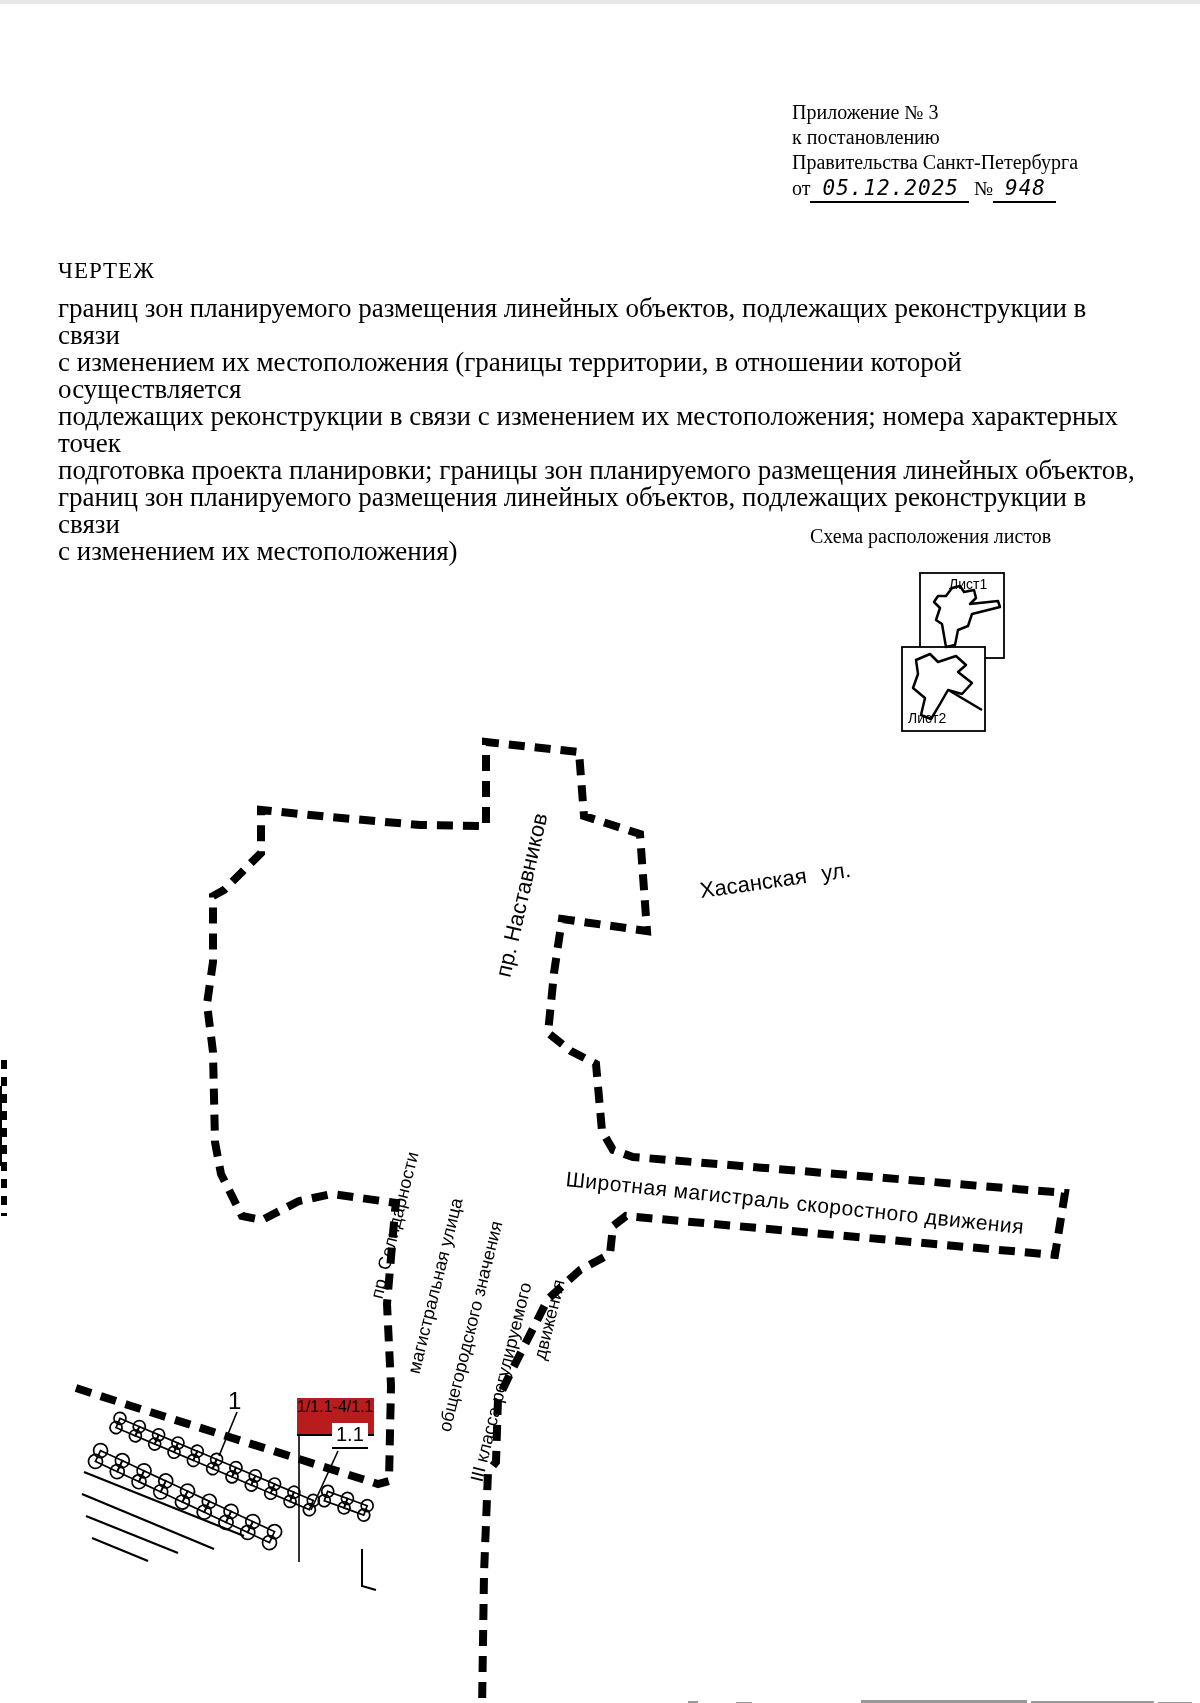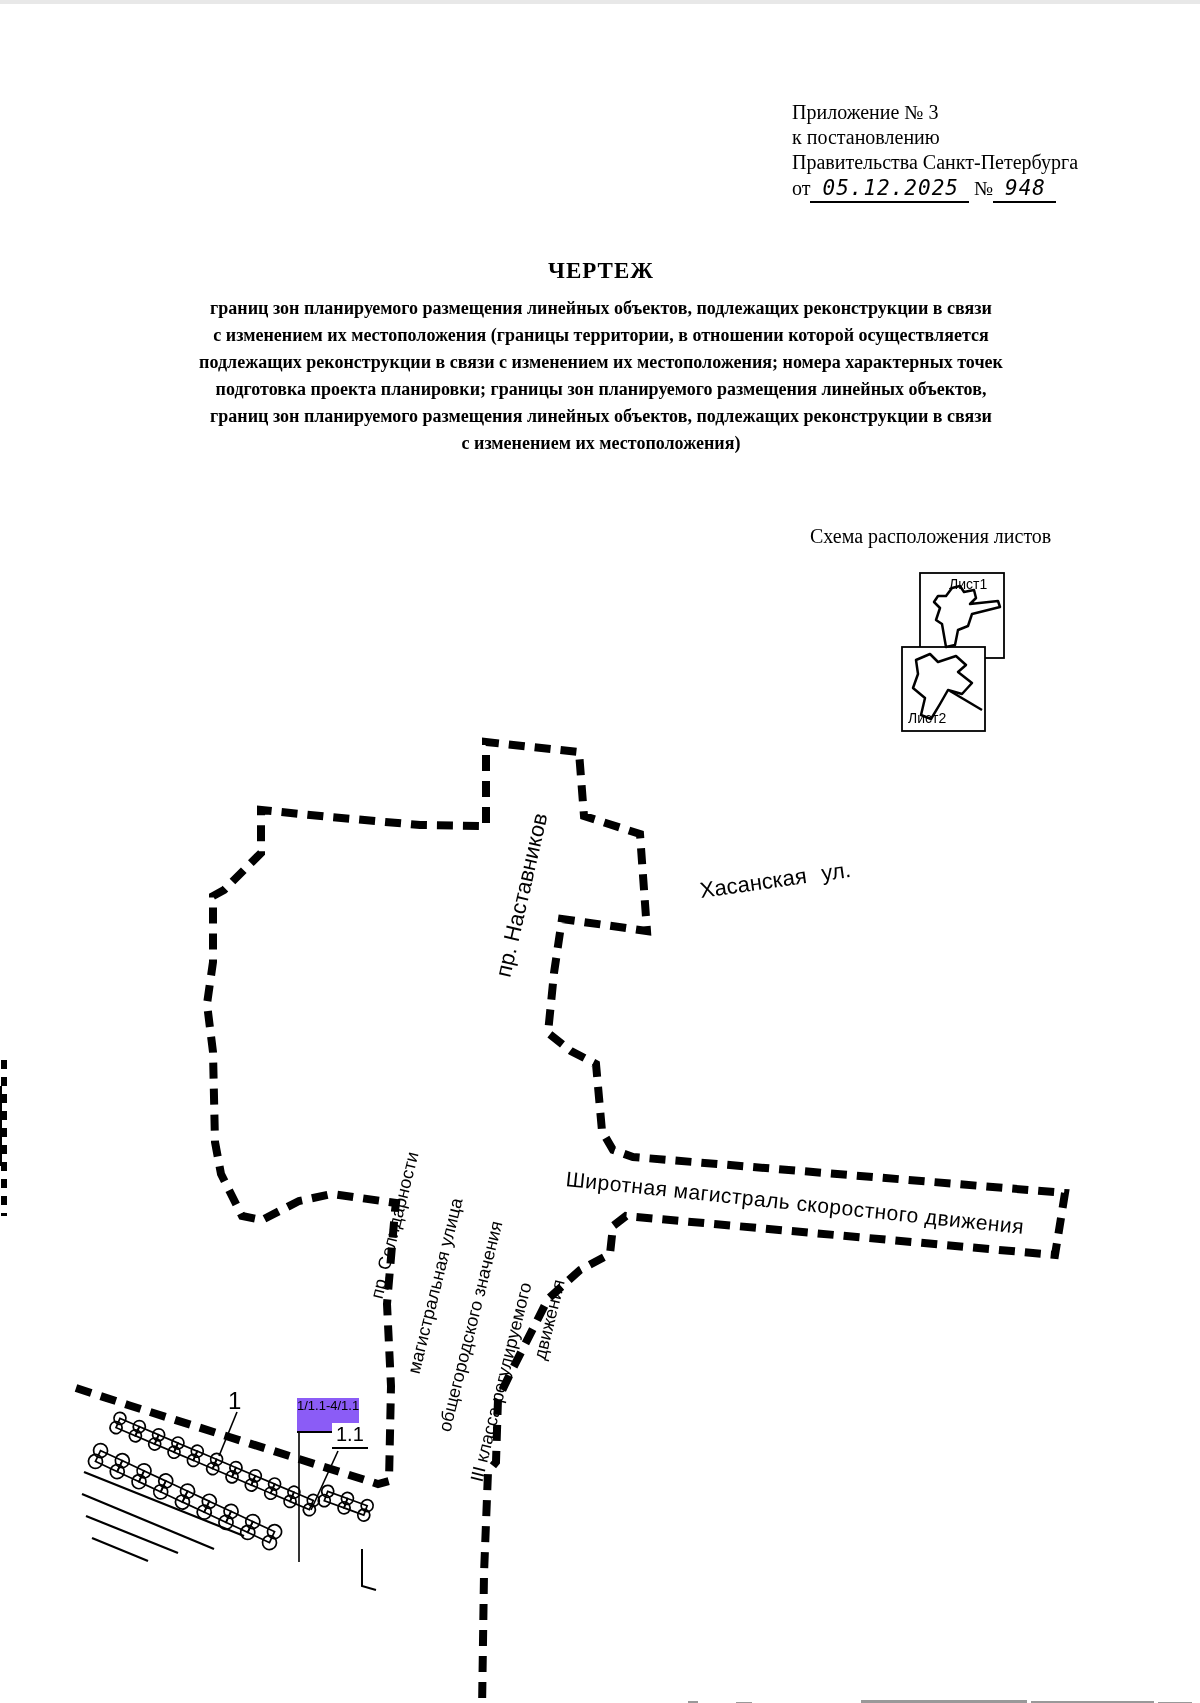--- a/index.html
+++ b/index.html
@@ -21,24 +21,24 @@
     border-bottom:2px solid #000;
     font-family:"DejaVu Sans Mono",monospace;
     font-size:21px;
     padding:0 10px 0 12px;
     letter-spacing:1px;
     font-style:italic;
   }
   
   .titleblock{
     left:58px;top:254px;width:1086px;
-    text-align:center;font-weight:bold;white-space:normal;
+    font-weight:normal;white-space:normal;
   }
   .titleblock .t-head{font-size:23px;letter-spacing:1px;margin-bottom:11px;}
-  .titleblock .t-line{font-size:18px;line-height:27px;}
+  .titleblock .t-line{font-size:27px;line-height:27px;}
   
   .scheme-title{left:810px;top:521px;font-size:20px;}
   .sheet-lbl{font-family:"Liberation Sans",sans-serif;font-size:14px;}
   .sheet1{left:949px;top:572px;}
   .sheet2{left:908px;top:706px;}
   
   .maplbl{font-family:"Liberation Sans",sans-serif;}
   .nastavnikov{
     left:412px;top:878px;width:220px;text-align:center;
     font-size:22px;transform:rotate(-77deg);
@@ -53,21 +53,21 @@
     transform:rotate(6deg);
   }
   .sol{font-size:18px;transform:rotate(-76deg);transform-origin:0 100%;line-height:22px;}
   .sol1{left:387px;top:1275px;}
   .sol2{left:424px;top:1350px;}
   .sol3{left:455px;top:1408px;}
   .sol4{left:487px;top:1458px;}
   .sol5{left:550px;top:1336px;}
   
   .pt1{left:228px;top:1383px;font-size:24px;}
-  .ptrange{left:297px;top:1394px;font-size:13px;border-bottom:2px solid #000;padding-bottom:18px;background:#8b5cf6;}
+  .ptrange{left:297px;top:1394px;font-size:16px;border-bottom:2px solid #000;padding-bottom:18px;background:#b91c1c;}
   .pt11{left:332px;top:1419px;font-size:20px;border-bottom:2px solid #000;padding:0 4px 1px 4px;background:#fff;text-align:right;}
   svg{position:absolute;left:0;top:0;}
 </style>
 </head>
 <body>
 
 <div class="page">
 
   <svg width="1200" height="1703" viewBox="0 0 1200 1703">
     <defs>

